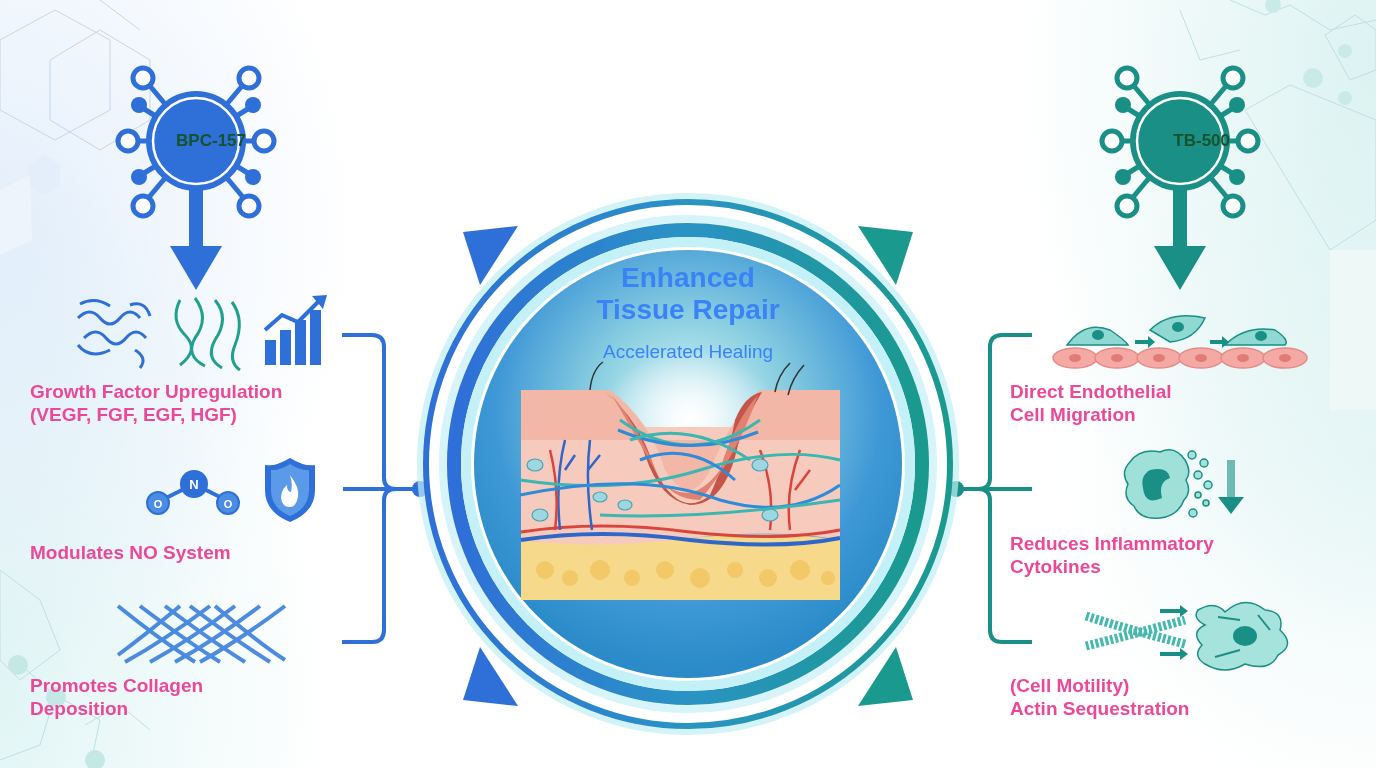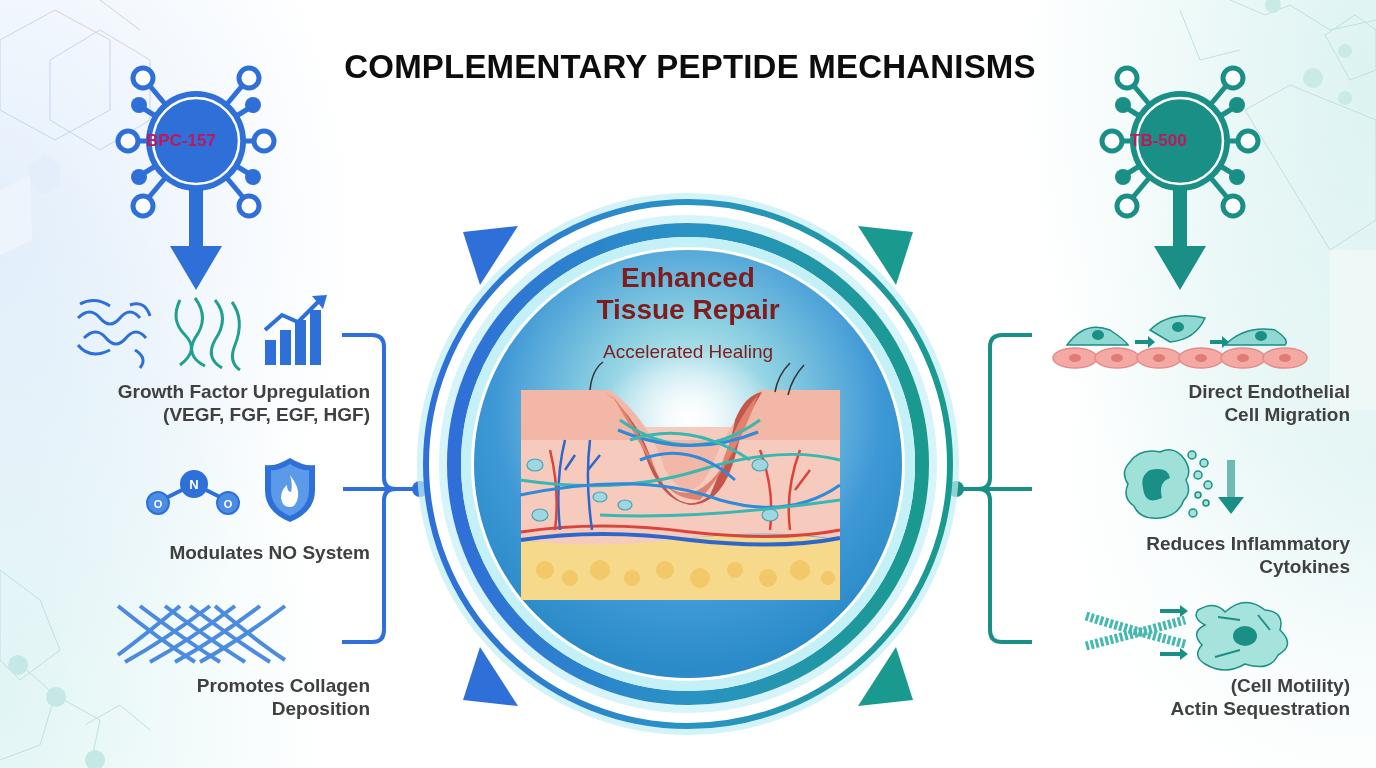--- a/index.html
+++ b/index.html
@@ -21,28 +21,28 @@
     }
     .deco { position: absolute; left: 0; top: 0; }
     .title {
       position: absolute; left: 280px; top: 46px; width: 820px; text-align: center;
       font-weight: 700; font-size: 33px; line-height: 42px; letter-spacing: 0.2px;
       color: #0d0d0d;
     }
     .title span { display: block; }
     svg.layer { position: absolute; left: 0; top: 0; }
     .label {
-      position: absolute; text-align: right; font-weight: 700; font-size: 19px; line-height: 23px; color: #404040;
+      position: absolute; text-align: left; font-weight: 700; font-size: 19px; line-height: 23px; color: #ec4899;
     }
     .label span { display: block; }
     .badge-text {
-      position: absolute; color: #be185d; font-weight: 700; font-size: 17px; text-align: left;
+      position: absolute; color: #14532d; font-weight: 700; font-size: 17px; text-align: right;
     }
     .center-text {
-      position: absolute; left: 560px; width: 256px; text-align: center; color: #7f1d1d;
+      position: absolute; left: 560px; width: 256px; text-align: center; color: #3b82f6;
     }
     .center-title { top: 262px; font-size: 28px; line-height: 32px; font-weight: 700; }
     .center-title span { display: block; }
     .center-sub { top: 340px; font-size: 19px; line-height: 24px; font-weight: 400; }
   </style>
 </head>
 <body>
 
 <div class="bg-left"></div>
 <div class="bg-right"></div>
@@ -75,21 +75,20 @@
   <g fill="#c9ebe8">
     <circle cx="1273" cy="5" r="8"></circle>
     <circle cx="1313" cy="78" r="10"></circle>
     <circle cx="1345" cy="51" r="7"></circle>
     <circle cx="1345" cy="98" r="7"></circle>
   </g>
   <rect x="1330" y="250" width="46" height="160" fill="#eef8f7"></rect>
 </svg>
 
 <div class="title">
-  <span>COMPLEMENTARY PEPTIDE MECHANISMS</span>
 </div>
 
 <svg class="layer" width="1376" height="768">
   <defs>
     <radialGradient id="centerFill" cx="50%" cy="38%" r="60%">
       <stop offset="0%" stop-color="#e4f6fa"></stop>
       <stop offset="35%" stop-color="#8fd2e2"></stop>
       <stop offset="75%" stop-color="#3f98d6"></stop>
       <stop offset="100%" stop-color="#2a8bc8"></stop>
     </radialGradient>

